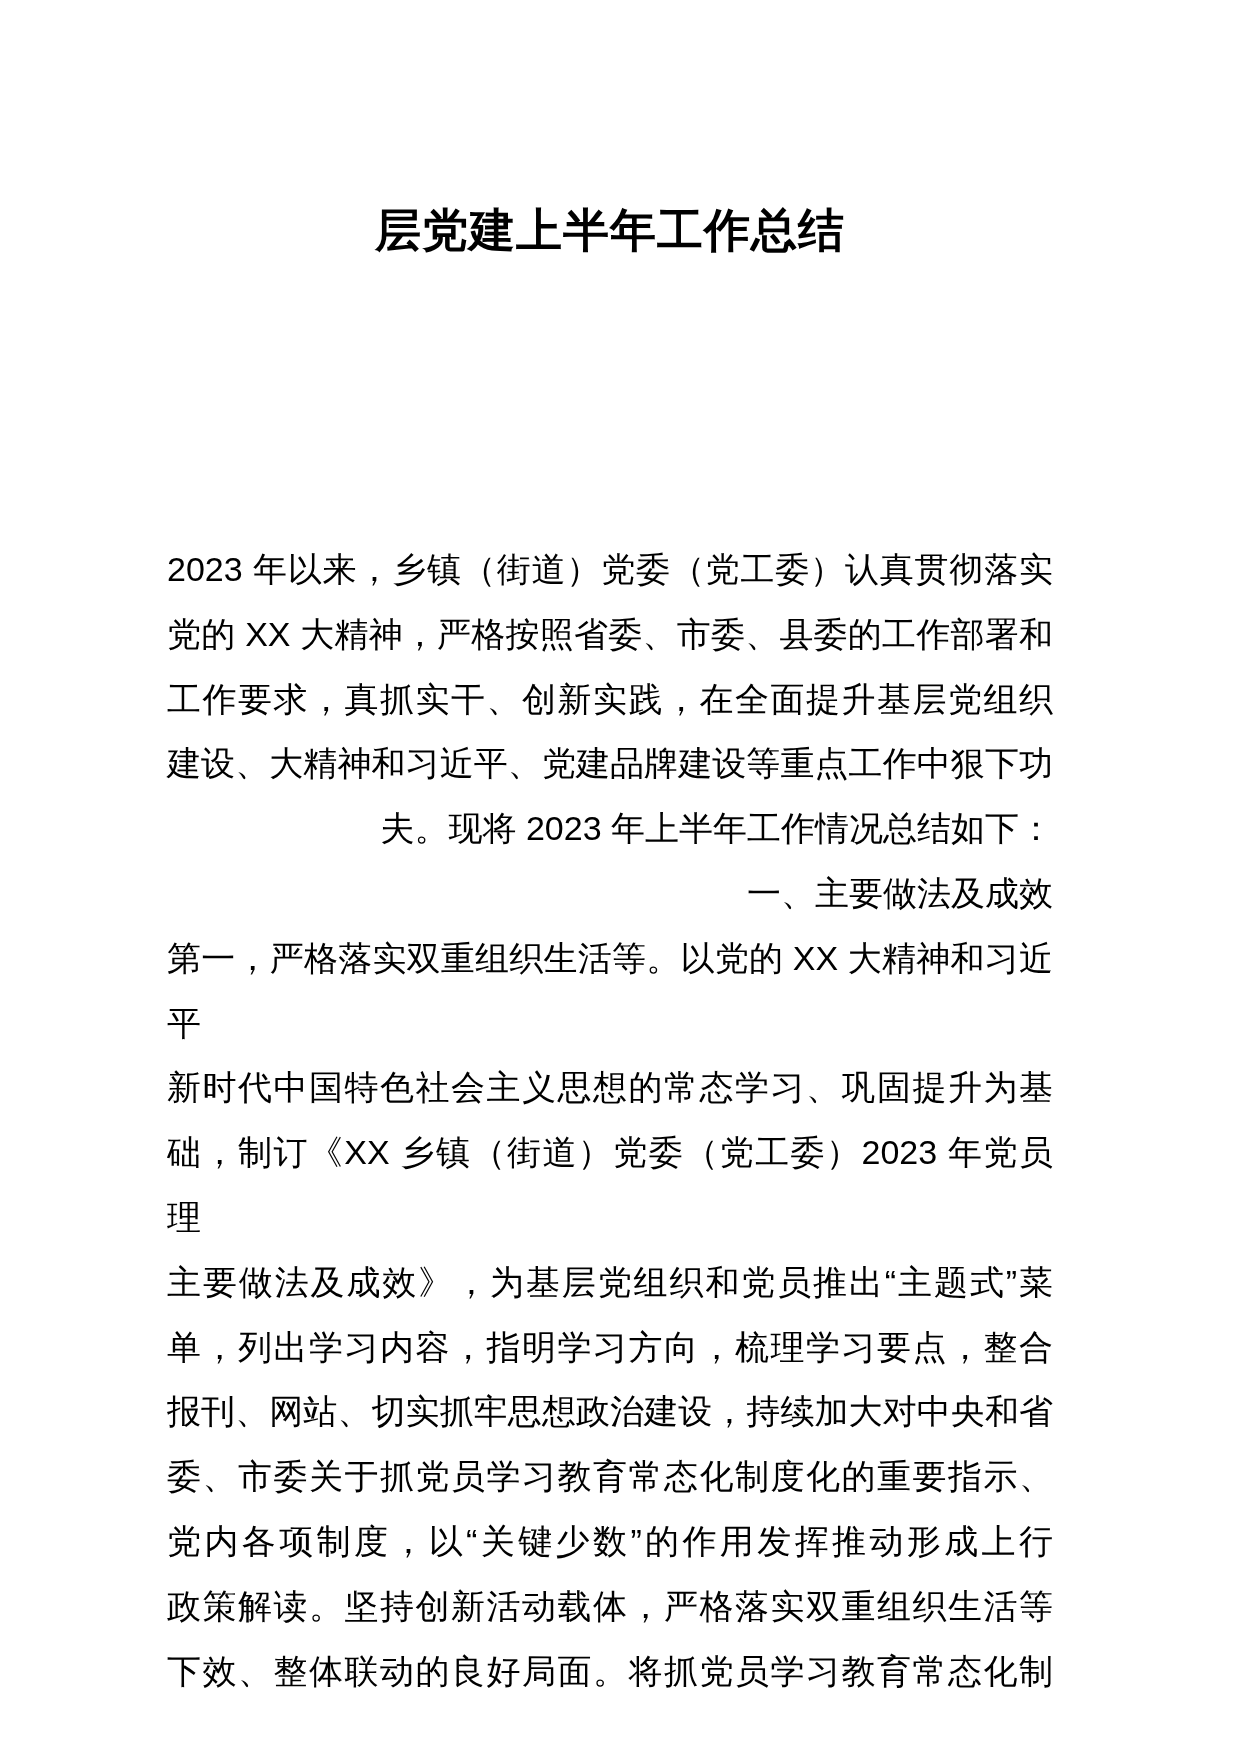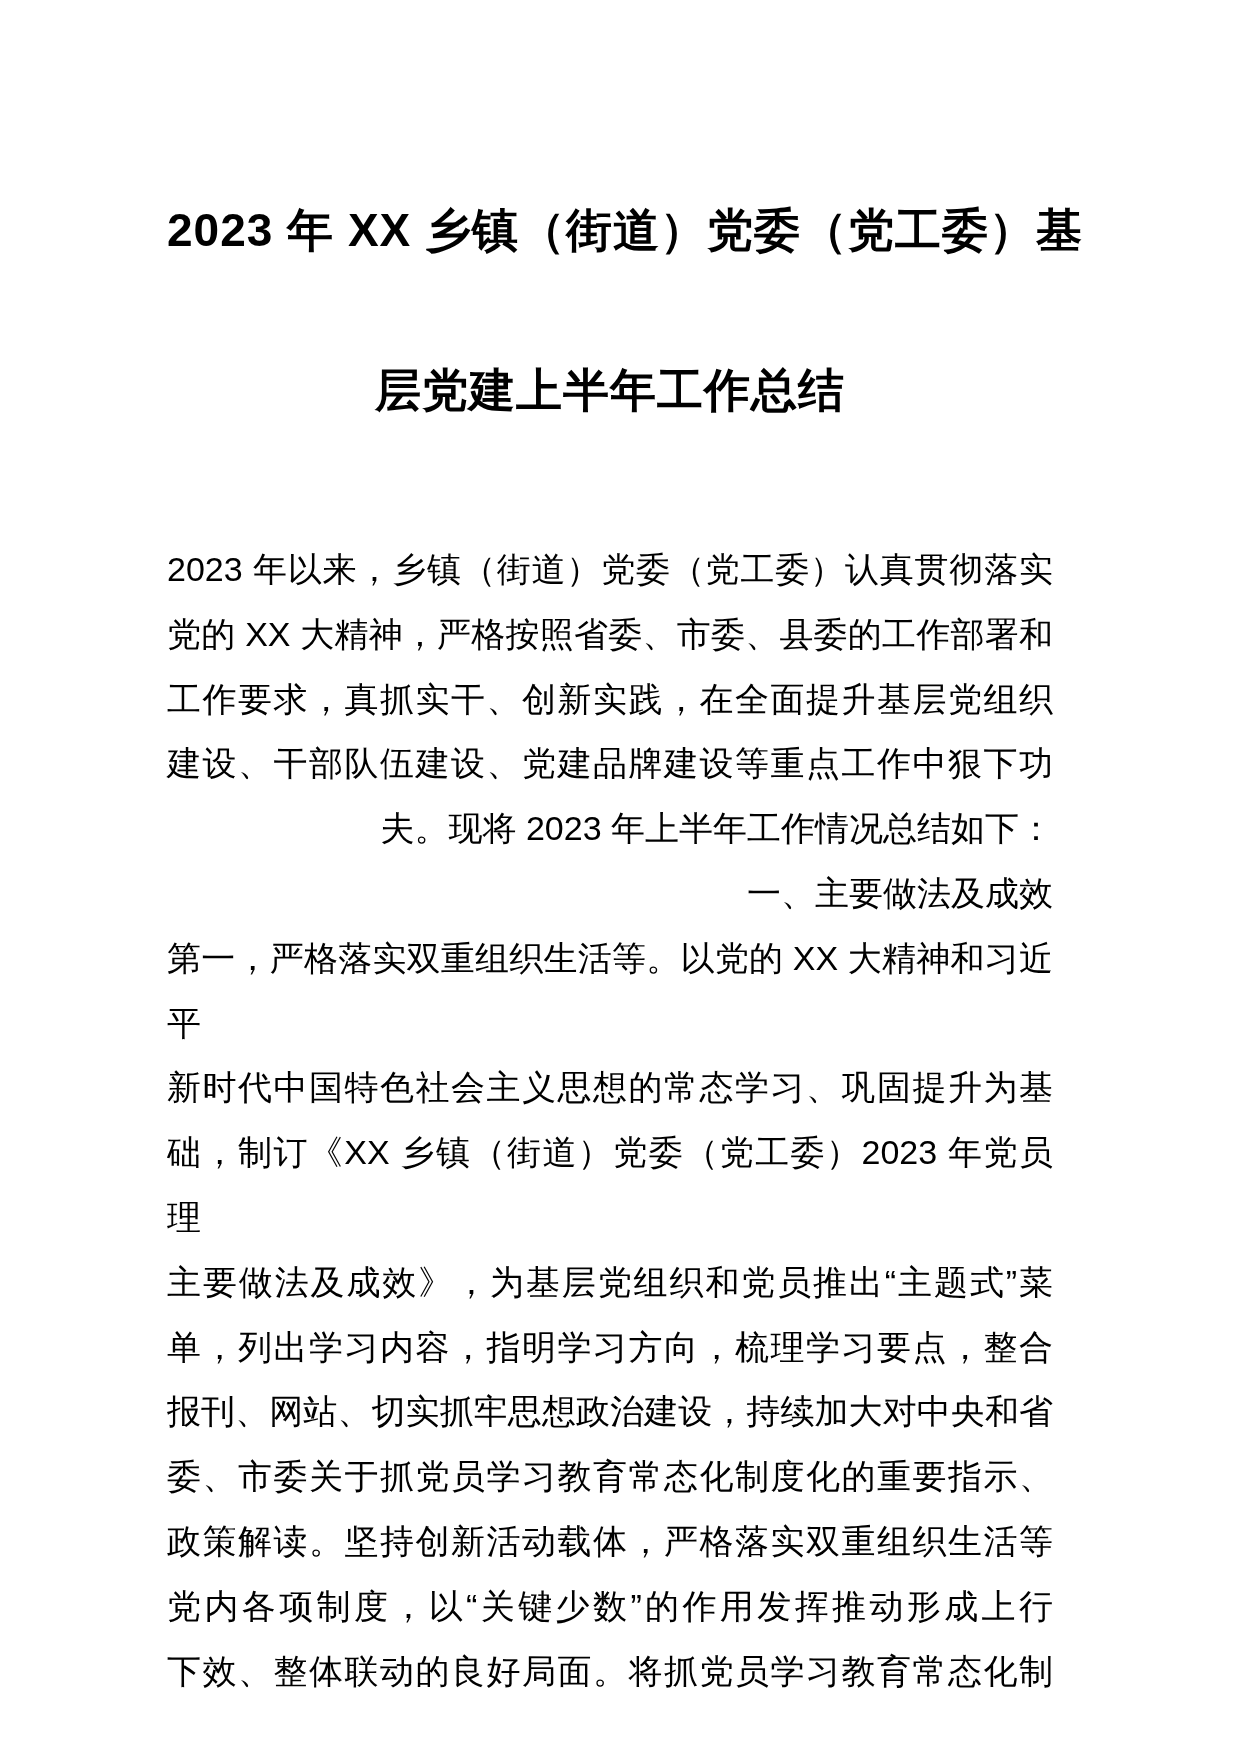--- a/index.html
+++ b/index.html
@@ -47,36 +47,35 @@
     text-align: justify;
     text-align-last: justify;
   }
 </style>
 </head>
 <body>
 
 <div class="page">
 
   <div class="doc-title">
-    <div class="title-line">2023 年 XX 乡镇（街道）党委（党工委）基</div>
     <div class="title-line">层党建上半年工作总结</div>
   </div>
 
   <div class="doc-body">
     <div class="line j">2023 年以来，乡镇（街道）党委（党工委）认真贯彻落实</div>
     <div class="line j">党的 XX 大精神，严格按照省委、市委、县委的工作部署和</div>
     <div class="line j">工作要求，真抓实干、创新实践，在全面提升基层党组织</div>
-    <div class="line j">建设、干部队伍建设、党建品牌建设等重点工作中狠下功</div>
+    <div class="line j">建设、大精神和习近平、党建品牌建设等重点工作中狠下功</div>
     <div class="line">夫。现将 2023 年上半年工作情况总结如下：</div>
     <div class="line">一、主要做法及成效</div>
     <div class="line j">第一，严格落实双重组织生活等。以党的 XX 大精神和习近平</div>
     <div class="line j">新时代中国特色社会主义思想的常态学习、巩固提升为基</div>
     <div class="line j">础，制订《XX 乡镇（街道）党委（党工委）2023 年党员理</div>
     <div class="line j">主要做法及成效》，为基层党组织和党员推出“主题式”菜</div>
     <div class="line j">单，列出学习内容，指明学习方向，梳理学习要点，整合</div>
     <div class="line j">报刊、网站、切实抓牢思想政治建设，持续加大对中央和省</div>
     <div class="line j">委、市委关于抓党员学习教育常态化制度化的重要指示、</div>
+    <div class="line j">党内各项制度，以“关键少数”的作用发挥推动形成上行</div>
     <div class="line j">政策解读。坚持创新活动载体，严格落实双重组织生活等</div>
-    <div class="line j">党内各项制度，以“关键少数”的作用发挥推动形成上行</div>
     <div class="line j">下效、整体联动的良好局面。将抓党员学习教育常态化制</div>
   </div>
 
 </div>
 
 </body></html>

